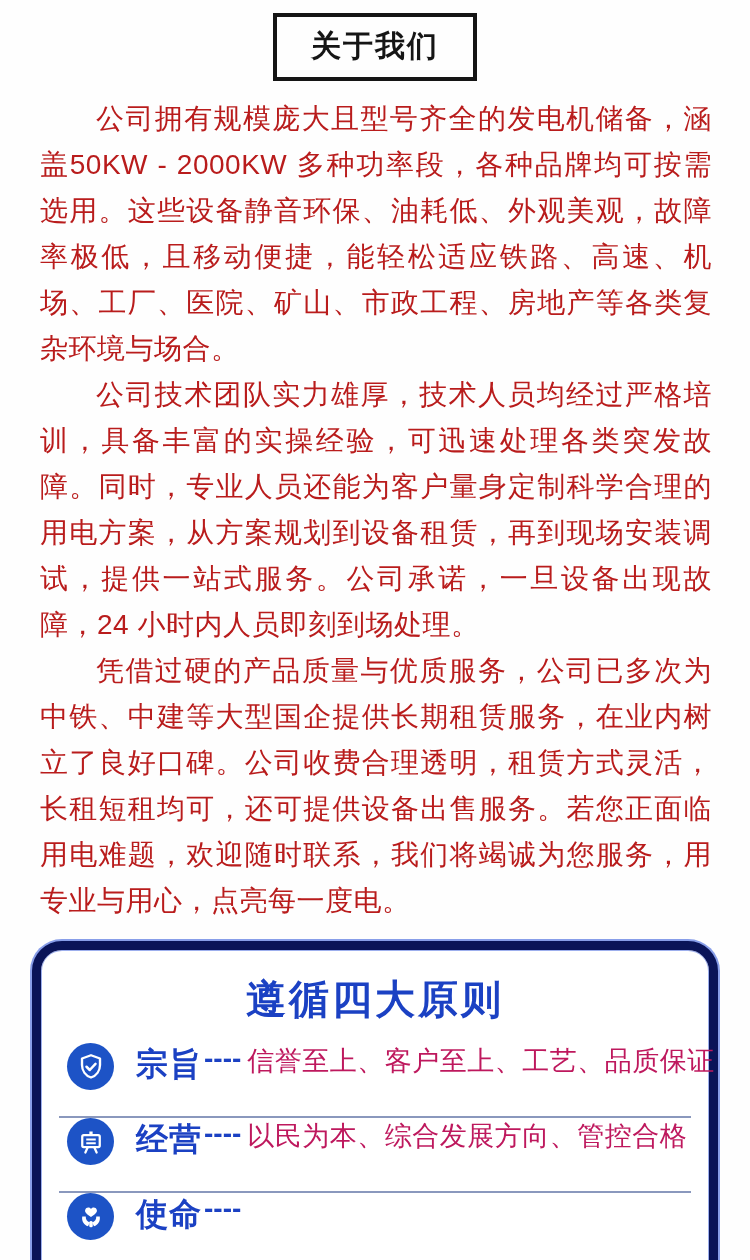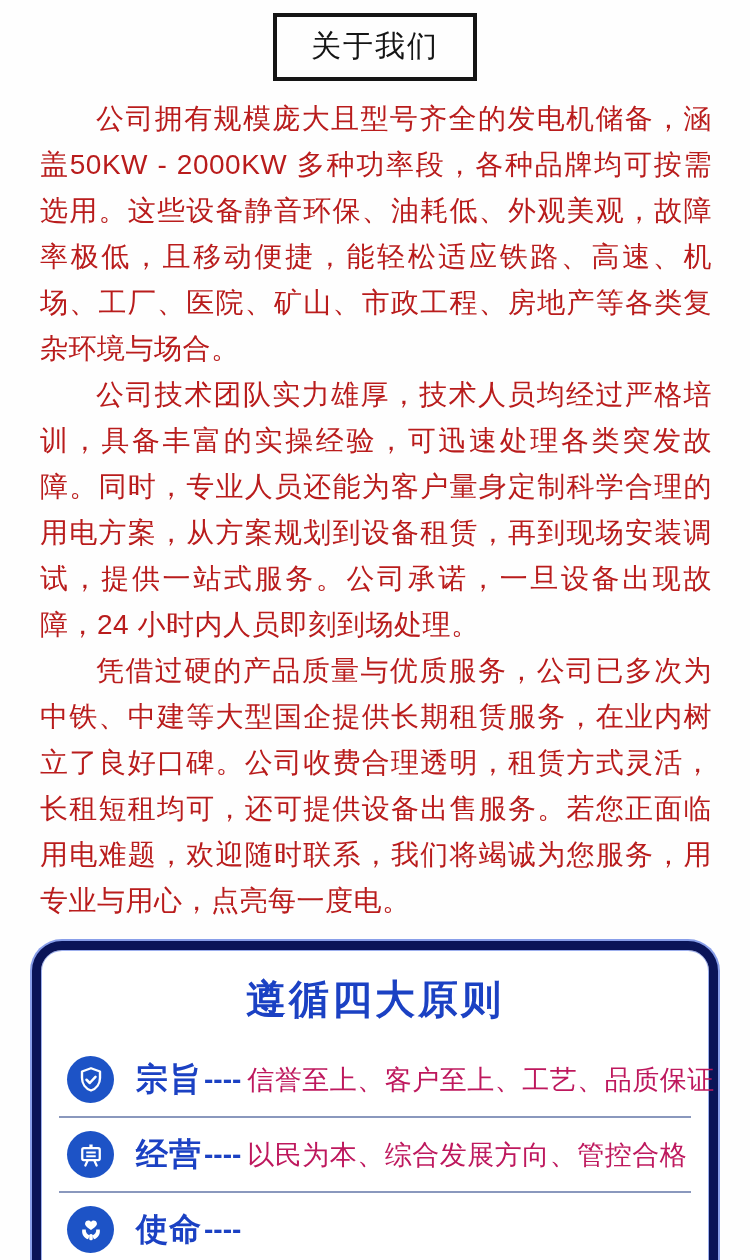--- a/index.html
+++ b/index.html
@@ -15,21 +15,21 @@
 
   
   .title-box {
     width: fit-content;
     margin: 13px auto 0;
     border: 4px solid #151515;
     padding: 9px 34px 10px;
   }
   .title-box span {
     font-size: 30px;
-    font-weight: normal;
+    font-weight: bold;
     color: #151515;
     letter-spacing: 2px;
   }
 
   
   .about {
     margin-top: 15px;
     padding: 0 38px 0 40px;
   }
   .about p {
@@ -54,21 +54,21 @@
   .panel-title {
     text-align: center;
     font-size: 40px;
     font-weight: bold;
     color: #1b41c3;
     letter-spacing: 3px;
     margin-bottom: 16px;
   }
   .row {
     display: flex;
-    align-items: center;
+    align-items: flex-start;
     height: 75px;
     border-bottom: 2px solid #8a98bd;
     padding-left: 8px;
   }
   .row:last-child { border-bottom-color: #949aa6; }
   .icon-circle {
     width: 47px;
     height: 47px;
     border-radius: 50%;
     background: #1d53c6;

